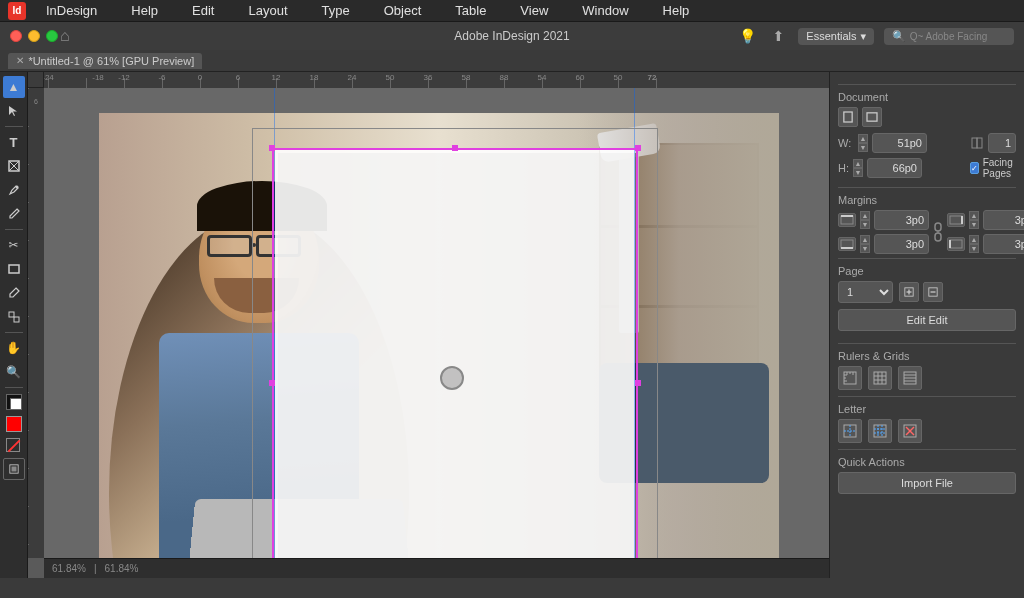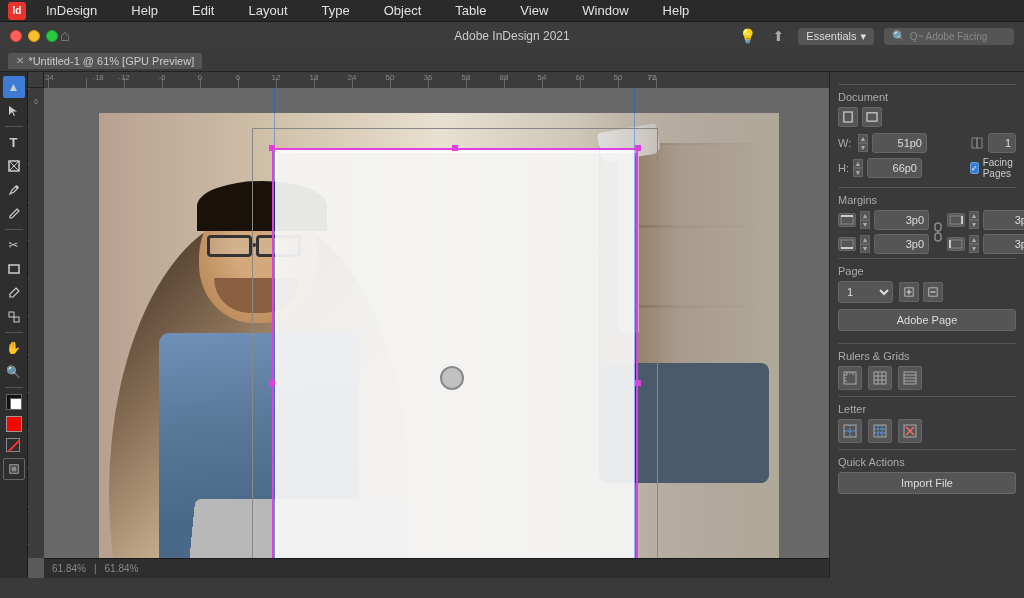--- a/index.html
+++ b/index.html
@@ -515,21 +515,21 @@
               </svg>
           </div>
           <div class="preset-icon-btn">
             <svg viewBox="0 0 12 12" width="10" height="10">
                 <rect x="1" y="1" width="10" height="10" fill="none" stroke="#ccc" stroke-width="1"></rect>
                 <line x1="3" y1="6" x2="9" y2="6" stroke="#ccc" stroke-width="1.5"></line>
               </svg>
           </div>
         </div>
       </div>
-      <button class="panel-btn">Adobe Page</button>
+      <button class="panel-btn">Edit Edit</button>
 
       <div class="panel-sep"></div>
 
       
       <div class="panel-section-title">Rulers &amp; Grids</div>
       <div class="icon-row">
         <div class="icon-btn">
           <svg viewBox="0 0 14 14" width="14" height="14">
             <rect x="1" y="1" width="12" height="12" fill="none" stroke="#aaa" stroke-width="1"></rect>
             <line x1="1" y1="4" x2="4" y2="4" stroke="#aaa" stroke-width="1"></line>

